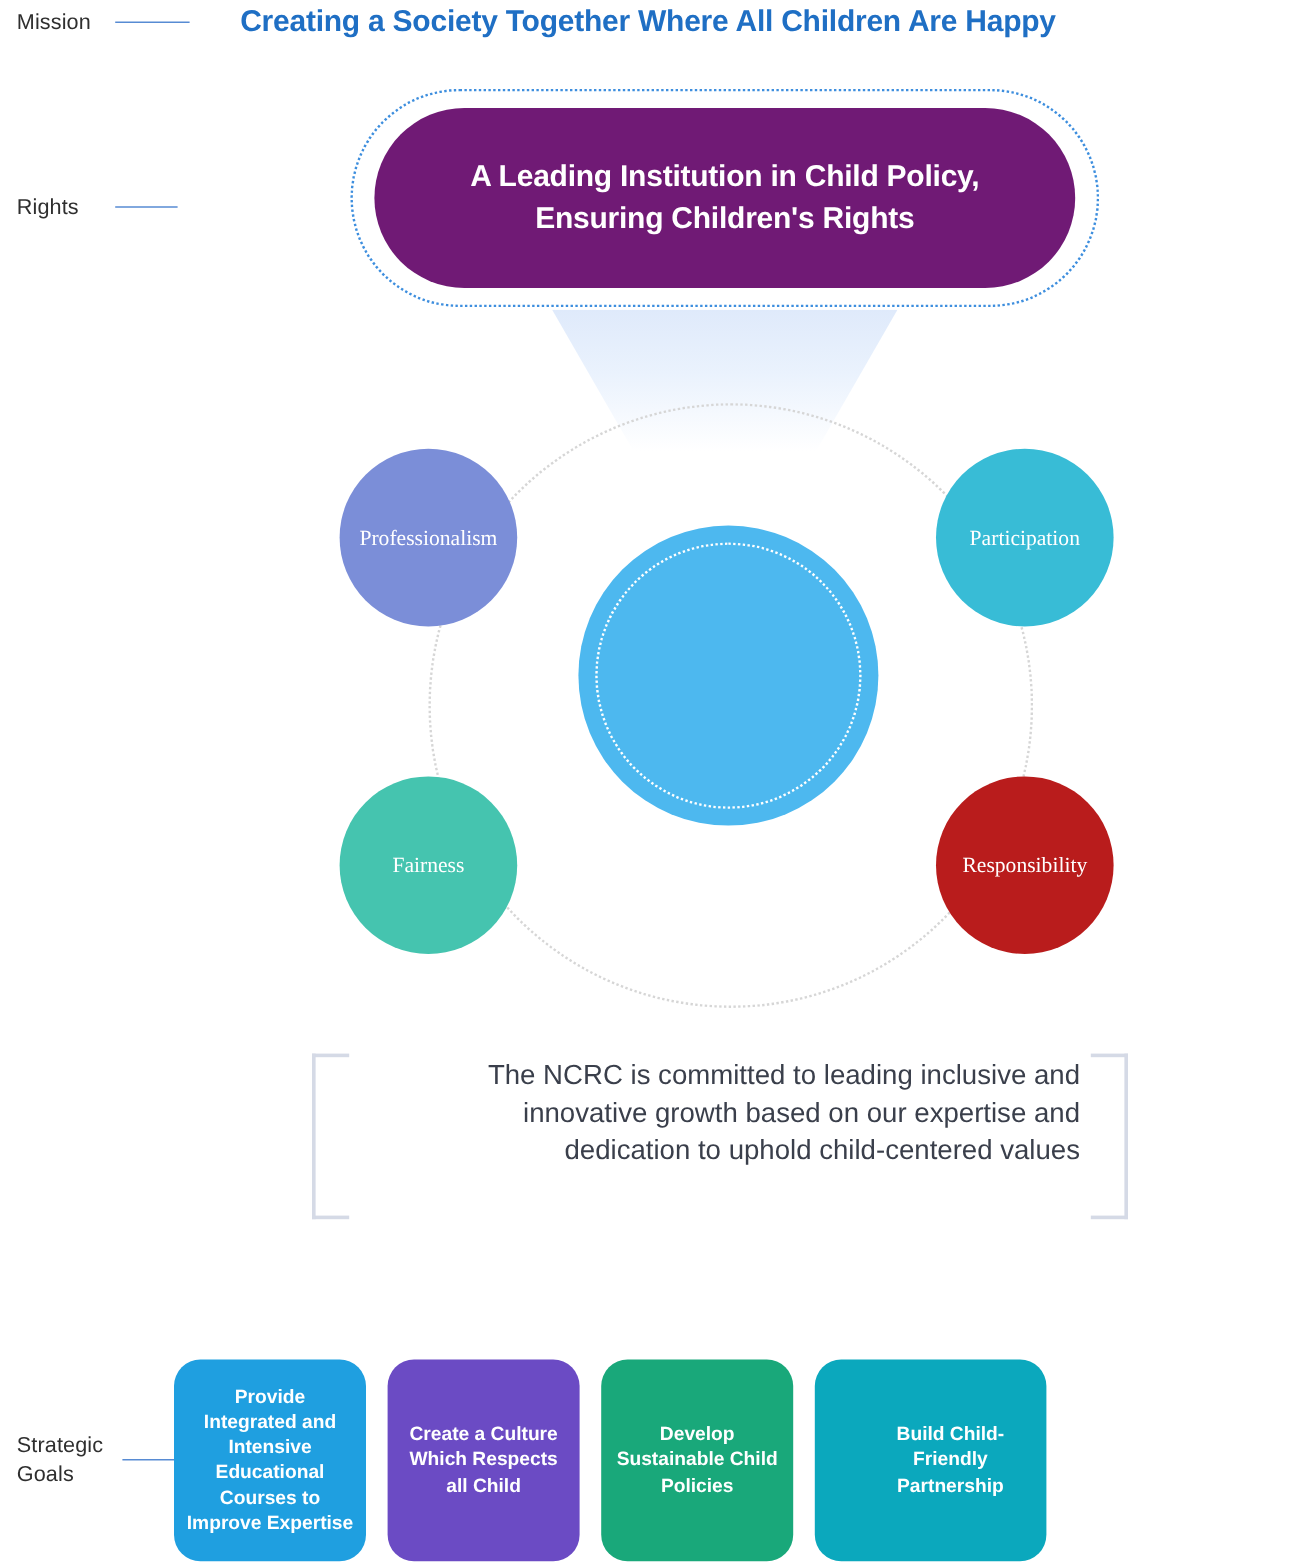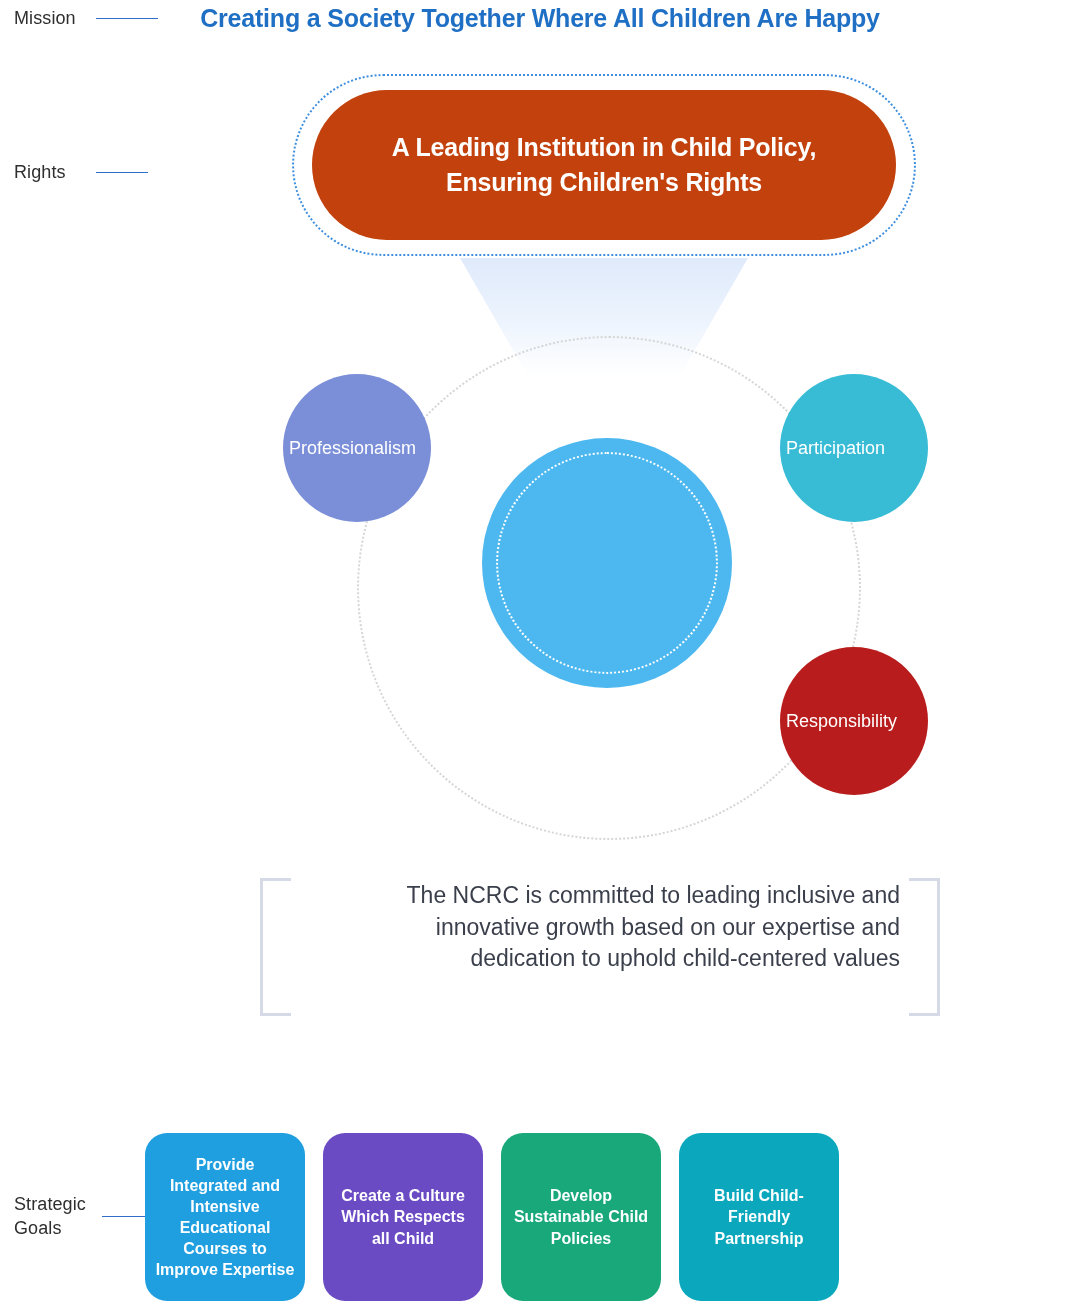--- a/index.html
+++ b/index.html
@@ -65,21 +65,21 @@
     inset: 0;
     border: 2.5px dotted #3d8ede;
     border-radius: 999px;
   }
   #vision-pill {
     position: absolute;
     left: 20px;
     top: 16px;
     right: 20px;
     bottom: 16px;
-    background: #c2410c;
+    background: #701a75;
     border-radius: 999px;
     display: flex;
     align-items: center;
     justify-content: center;
   }
   #vision-text {
     color: #ffffff;
     font-size: 25px;
     font-weight: bold;
     line-height: 1.42;
@@ -116,21 +116,23 @@
     border: 2px dotted #d6d6d6;
     border-radius: 50%;
   }
   .value-node {
     position: absolute;
     width: 148px;
     height: 148px;
     border-radius: 50%;
     display: flex;
     align-items: center;
-    text-align: center;
+    justify-content: center;
+    text-align: center;
+    font-family: Liberation Serif, serif;
   }
   .value-node .node-label {
     color: #ffffff;
     font-size: 18px;
     line-height: 1.25;
     padding: 0 6px;
   }
   #value-node-0 { left: 0px;   top: 4px;   background: #7b8ed8; }
   #value-node-1 { left: 497px; top: 4px;   background: #38bcd6; }
   #value-node-2 { left: 0px;   top: 277px; background: #45c4af; }
@@ -232,21 +234,21 @@
     color: #ffffff;
     font-size: 16px;
     font-weight: bold;
     line-height: 1.32;
     padding: 0 10px;
   }
   #goal-card-0 { background: #3a63d8; }
   #goal-card-1 { background: #1f9fe0; }
   #goal-card-2 { background: #6b4bc4; }
   #goal-card-3 { background: #19a87a; }
-  #goal-card-4 { background: #0ba8bd; }
+  #goal-card-4 { background: #0ba8bd; padding-left: 33px; }
 </style>
 </head>
 <body>
 
 <div class="row-label" id="mission-label">
   <span class="lbl-text">Mission</span>
   <span class="lbl-rule"></span>
 </div>
 
 <div id="mission-statement">Creating a Society Together Where All Children Are Happy</div>
@@ -267,20 +269,23 @@
 <div id="vision-funnel"></div>
 
 <div id="values-wheel">
   <div id="values-orbit"></div>
 
   <div class="value-node" id="value-node-0">
     <span class="node-label">Professionalism</span>
   </div>
   <div class="value-node" id="value-node-1">
     <span class="node-label">Participation</span>
+  </div>
+  <div class="value-node" id="value-node-2">
+    <span class="node-label">Fairness</span>
   </div>
   <div class="value-node" id="value-node-3">
     <span class="node-label">Responsibility</span>
   </div>
 
   <div id="values-center">
     <div id="values-center-ring"></div>
   </div>
 </div>
 

